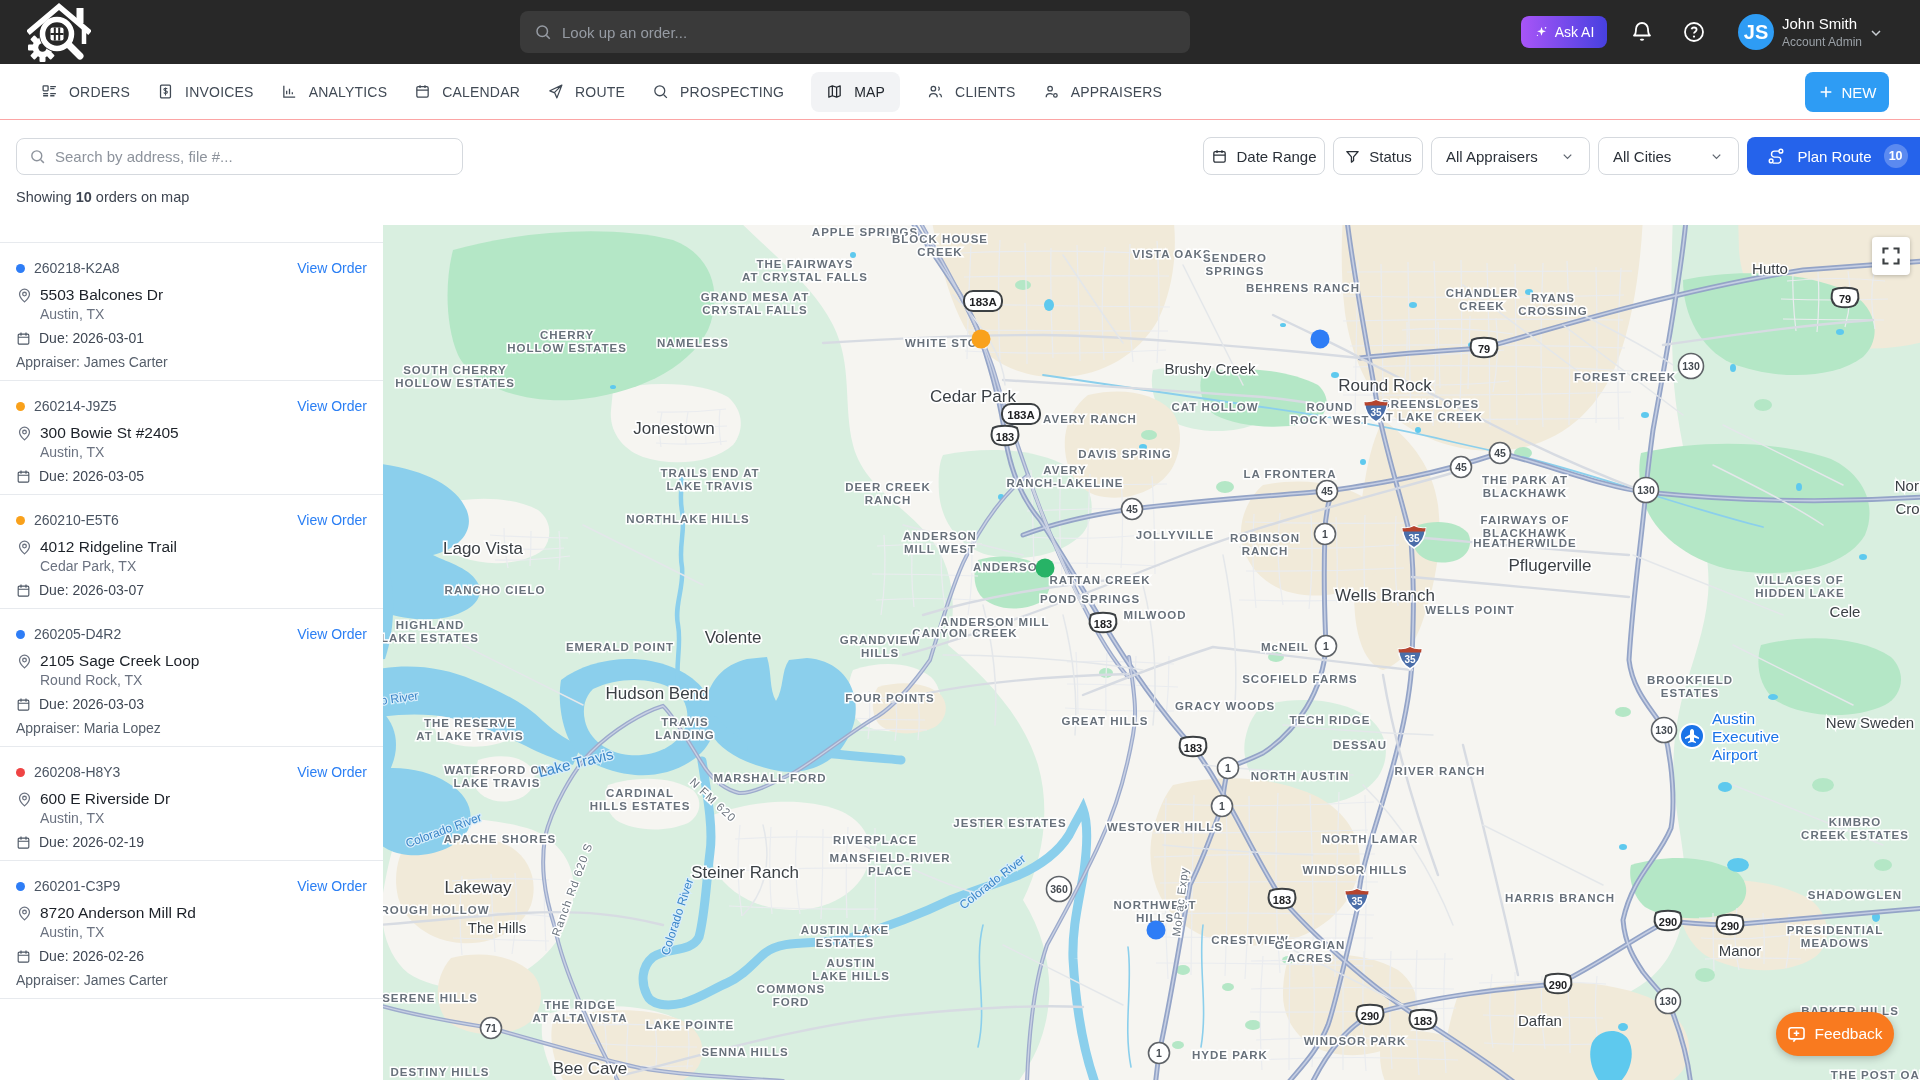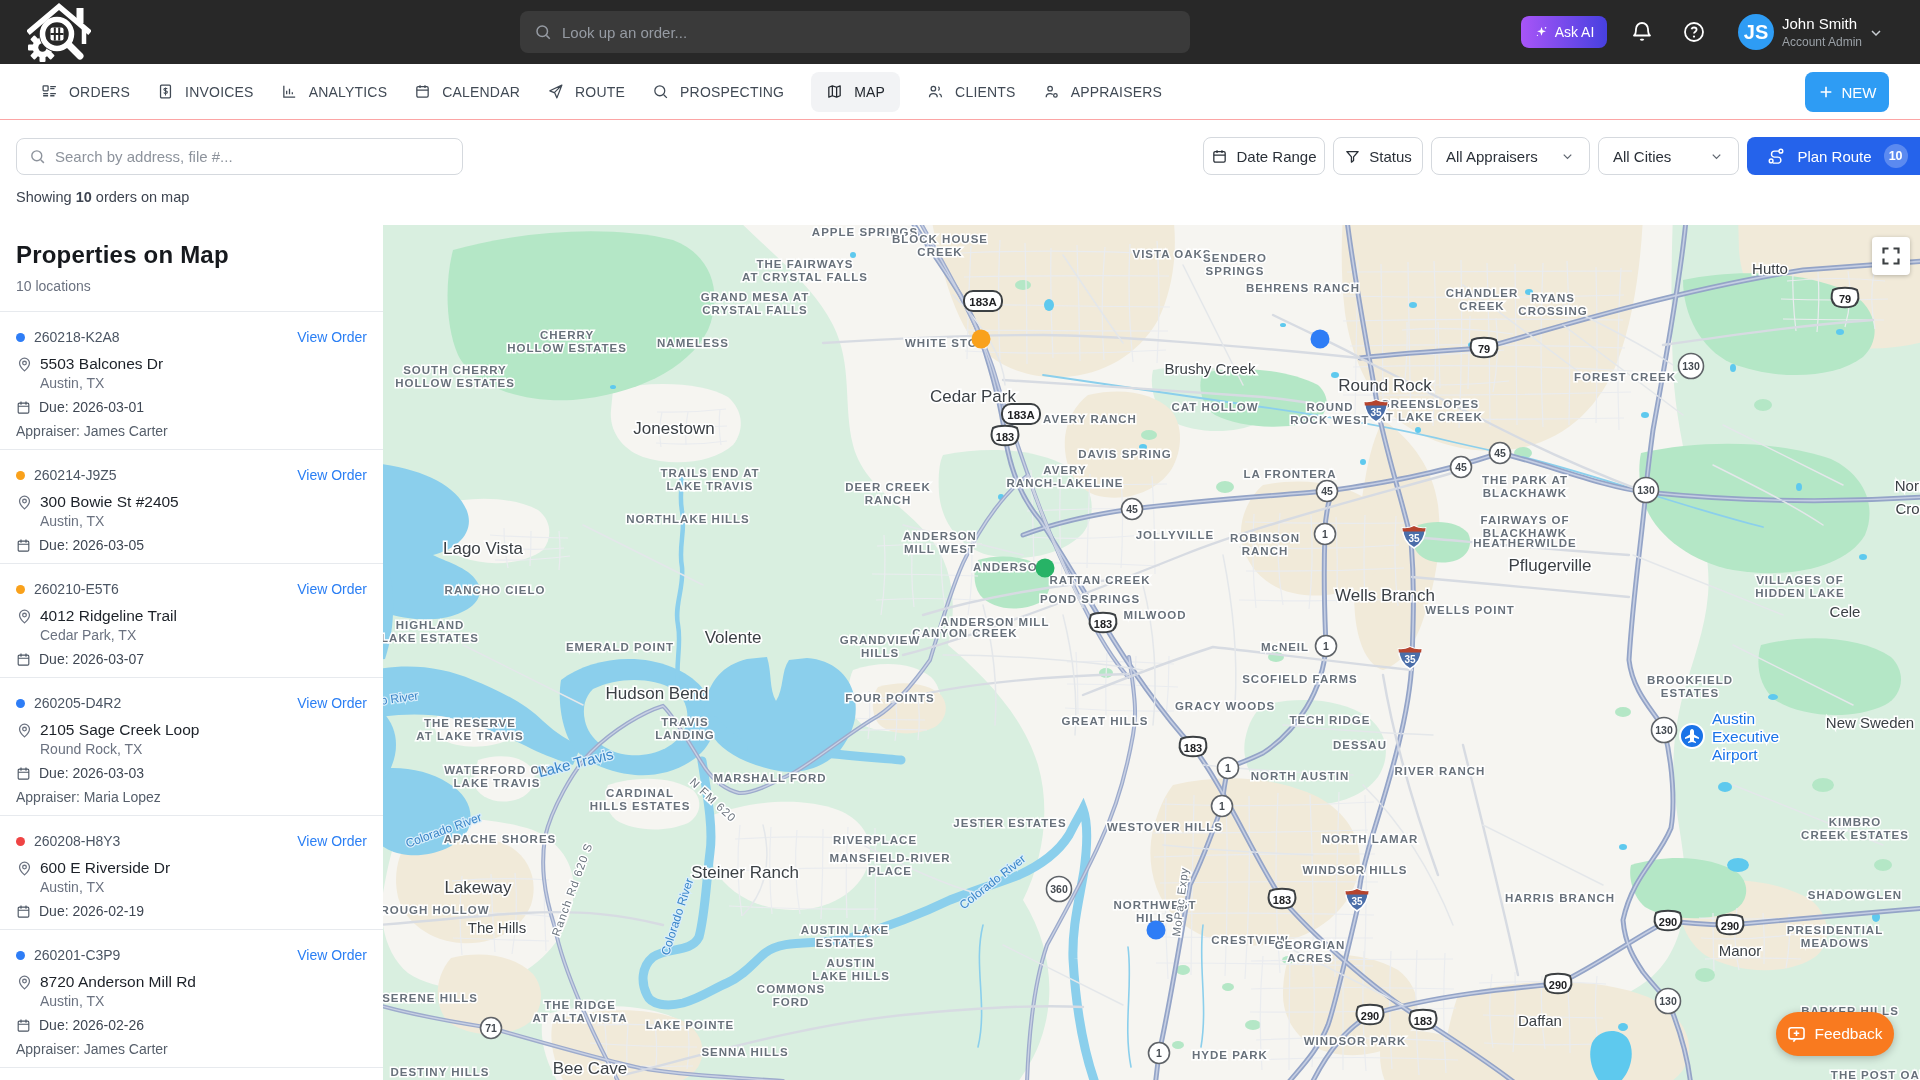--- a/index.html
+++ b/index.html
@@ -625,24 +625,20 @@
         <path d="M3 9V3h6M15 3h6v6M21 15v6h-6M9 21H3v-6" fill="none" stroke="#3c4043" stroke-width="2.6"></path>
       </svg>
     </div>
 <div class="feedback"><svg width="19" height="19" viewBox="0 0 24 24">
         <rect x="2.5" y="3.5" width="19" height="14" rx="3" fill="none" stroke="#fff" stroke-width="2"></rect>
         <path d="M8 21l3-3.5" stroke="#fff" stroke-width="2" fill="none"></path>
         <path d="M8.5 10.5h7M12 7v7" stroke="#fff" stroke-width="2"></path>
       </svg>Feedback</div>
 </div>
 <div class="sidebar">
-<div class="sbh">
-      <h1>Properties on Map</h1>
-      <div class="loc">10 locations</div>
-    </div>
 <div class="cards">
 <div class="card">
   <div class="crow top">
           <span class="dot" style="background:#2e7df6"></span>
           <span class="oid">260218-K2A8</span>
           <a class="vo">View Order</a>
         </div>
   <div class="crow addr">
           <svg class="ic" viewBox="0 0 24 24">
             <path d="M12 21s-7-5.7-7-11a7 7 0 0 1 14 0c0 5.3-7 11-7 11z" fill="none" stroke="#6b7280" stroke-width="1.8"></path>

